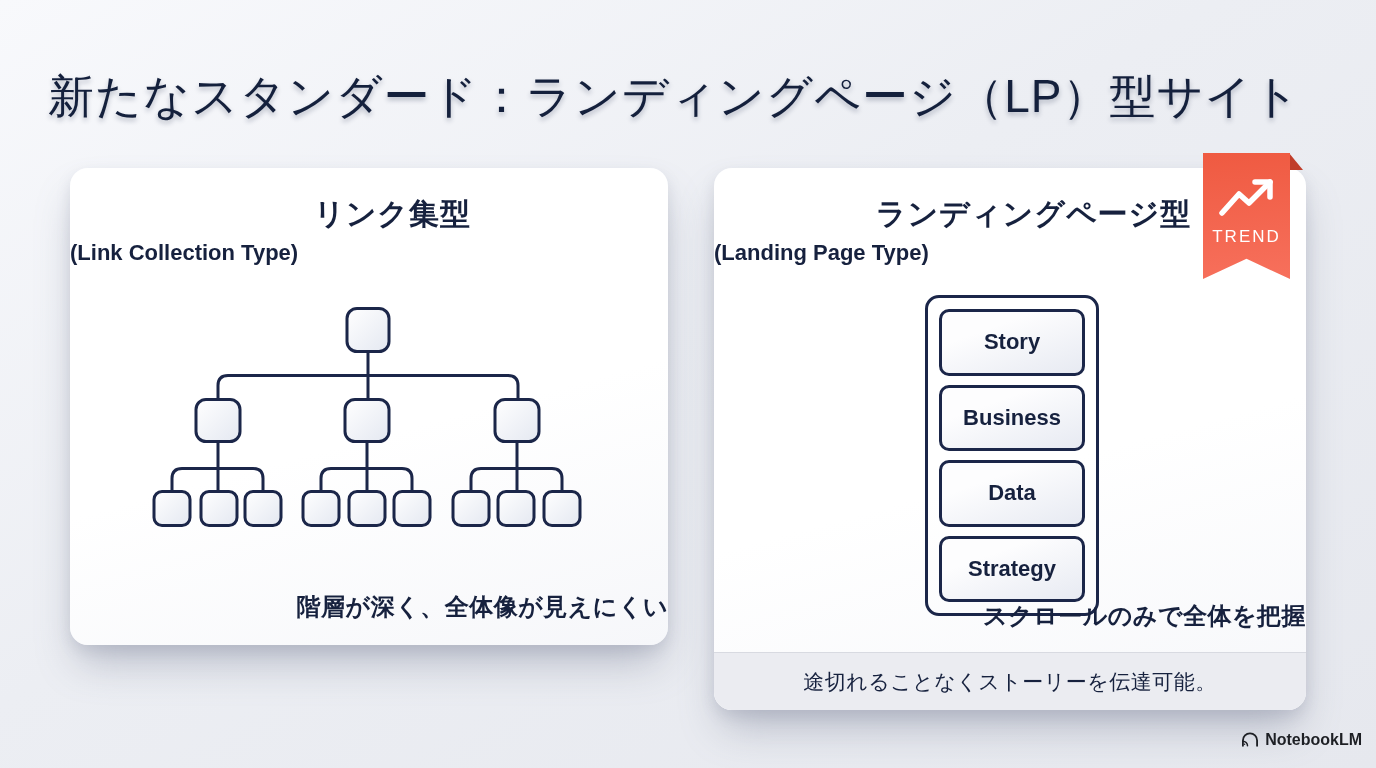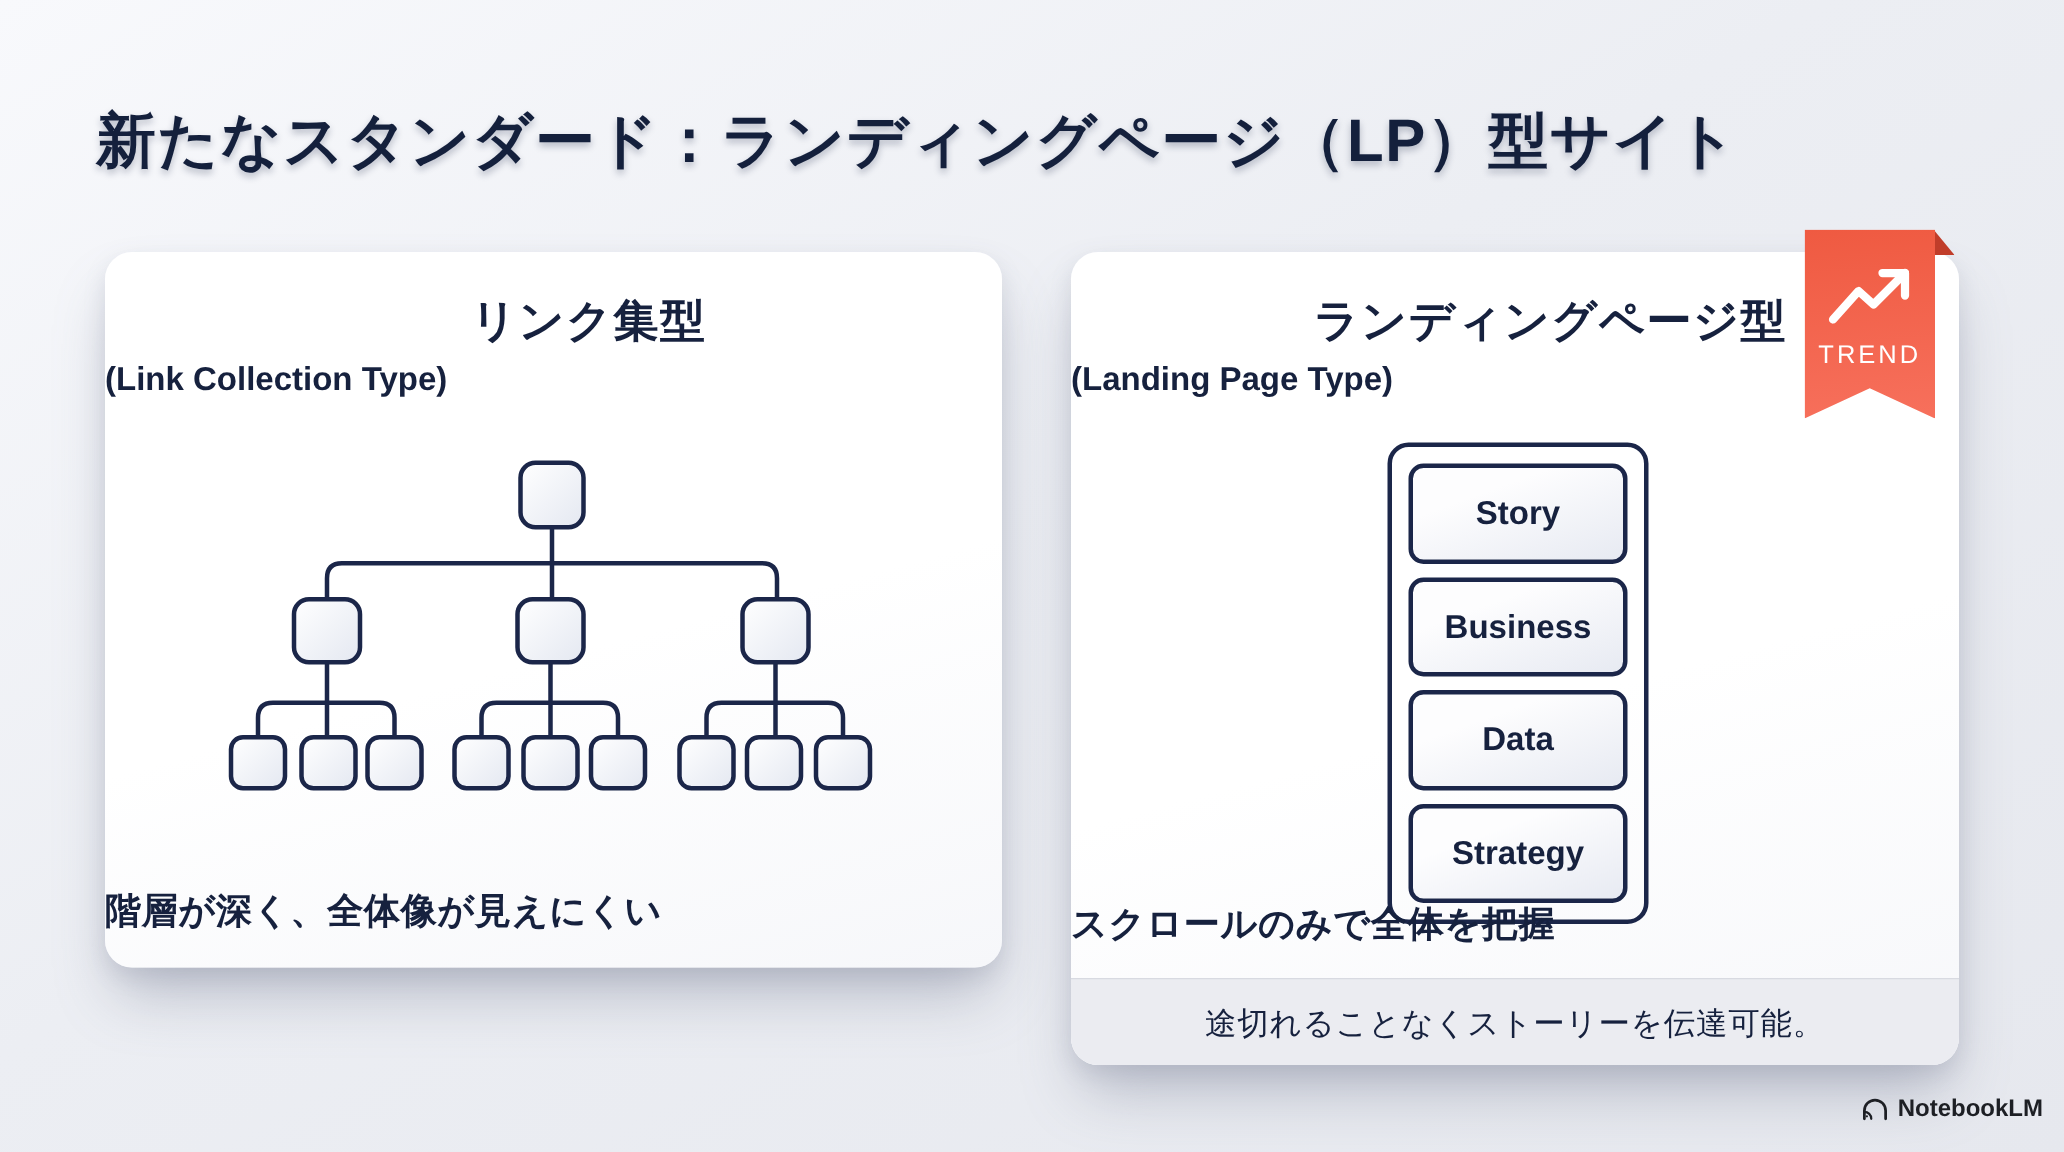--- a/index.html
+++ b/index.html
@@ -11,24 +11,24 @@
   }
   .stage {
     position: relative;
     width: 1376px;
     height: 768px;
     background: linear-gradient(150deg, #f8f9fc 0%, #eceef3 45%, #e6e8ee 100%);
     overflow: hidden;
   }
   .main-title {
     position: absolute;
-    left: 64px;
+    left: 48px;
     top: 66px;
-    font-size: 40px;
-    font-weight: 700;
+    font-size: 46px;
+    font-weight: 400;
     letter-spacing: 1px;
     color: #14203c;
     text-shadow: 0 3px 5px rgba(25,35,70,0.28);
     white-space: nowrap;
   }
   .card {
     position: absolute;
     background: linear-gradient(165deg, #ffffff 55%, #f6f7fa 100%);
     border-radius: 18px;
     box-shadow: 0 24px 40px -8px rgba(120,126,148,0.45), 0 6px 14px rgba(120,126,148,0.18);
@@ -52,21 +52,21 @@
     color: #16213e;
   }
   .tree-svg {
     position: absolute;
     left: 39px;
     top: 122px;
   }
   .caption {
     position: absolute;
     left: 0; right: 0;
-    text-align: left;
+    text-align: right;
     font-size: 24px;
     font-weight: 800;
     color: #16213e;
     letter-spacing: 0.5px;
   }
   .caption-left  { bottom: 22px; }
   .caption-right { top: 432px; }
   .lp-container {
     position: absolute;
     left: 211px;

